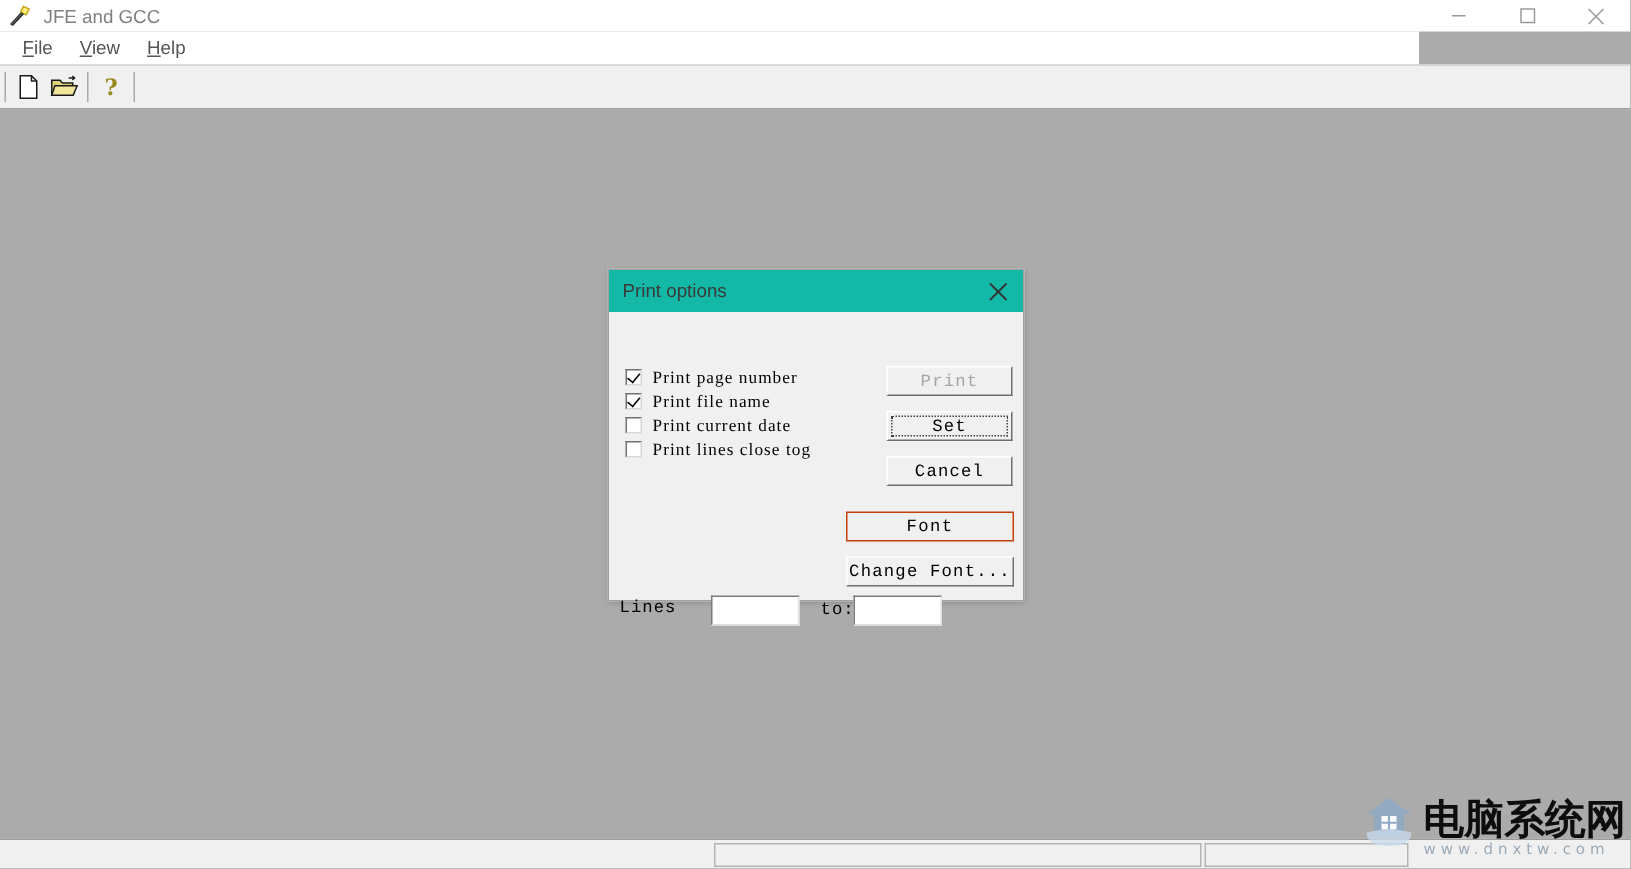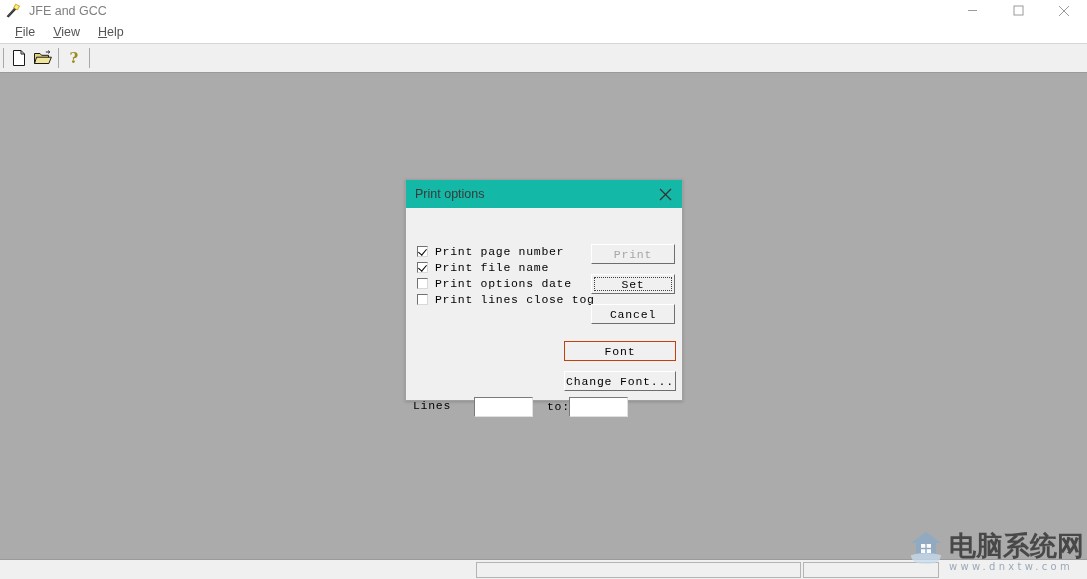--- a/index.html
+++ b/index.html
@@ -50,21 +50,21 @@
     align-items: center;
     justify-content: center;
     color: #9a9a9a;
   }
   .winbtn svg { display: block; }
 
   
   #menubar {
     position: absolute;
     left: 0; top: 21px;
-    width: 1087px; height: 22px;
+    width: 946px; height: 22px;
     background: #ffffff;
     display: flex;
     align-items: center;
     padding-left: 6px;
     box-sizing: border-box;
   }
   .menu-item {
     font-size: 12.5px;
     color: #555555;
     padding: 2px 9px;
@@ -191,21 +191,21 @@
     content: "";
     position: absolute;
     left: 2px; top: 0px;
     width: 4px; height: 7px;
     border: solid #000000;
     border-width: 0 1.6px 1.6px 0;
     transform: rotate(40deg);
   }
   .cb-label {
     margin-left: 7px;
-    font-family: Liberation Mono, monospace;
+    font-family: Liberation Serif, serif;
     font-size: 11.5px;
     color: #000000;
     letter-spacing: 0.7px;
     white-space: nowrap;
   }
 
   
   .dlg-btn {
     position: absolute;
     width: 84px; height: 20px;
@@ -363,21 +363,21 @@
     position: absolute;
     left: 5px; top: 2px;
     width: 36px; height: 34px;
   }
   #wm-text {
     position: absolute;
     left: 46px; top: 0px;
     font-family: "DejaVu Sans", sans-serif;
     font-size: 27px;
     font-weight: bold;
-    color: #404040;
+    color: #000000;
     letter-spacing: 0px;
     white-space: nowrap;
     opacity: 0.92;
   }
   #wm-url {
     position: absolute;
     left: 46px; top: 33px;
     font-family: "DejaVu Sans", sans-serif;
     font-size: 10px;
     color: #9aa9b8;
@@ -468,21 +468,21 @@
       <div class="cb-row">
         <span class="cb-box checked"></span>
         <span class="cb-label">Print page number</span>
       </div>
       <div class="cb-row">
         <span class="cb-box checked"></span>
         <span class="cb-label">Print file name</span>
       </div>
       <div class="cb-row">
         <span class="cb-box"></span>
-        <span class="cb-label">Print options date</span>
+        <span class="cb-label">Print current date</span>
       </div>
       <div class="cb-row">
         <span class="cb-box"></span>
         <span class="cb-label">Print lines close tog</span>
       </div>
     </div>
 
     <div class="dlg-btn disabled" id="btn-print">
       <span>Print</span>
     </div>

